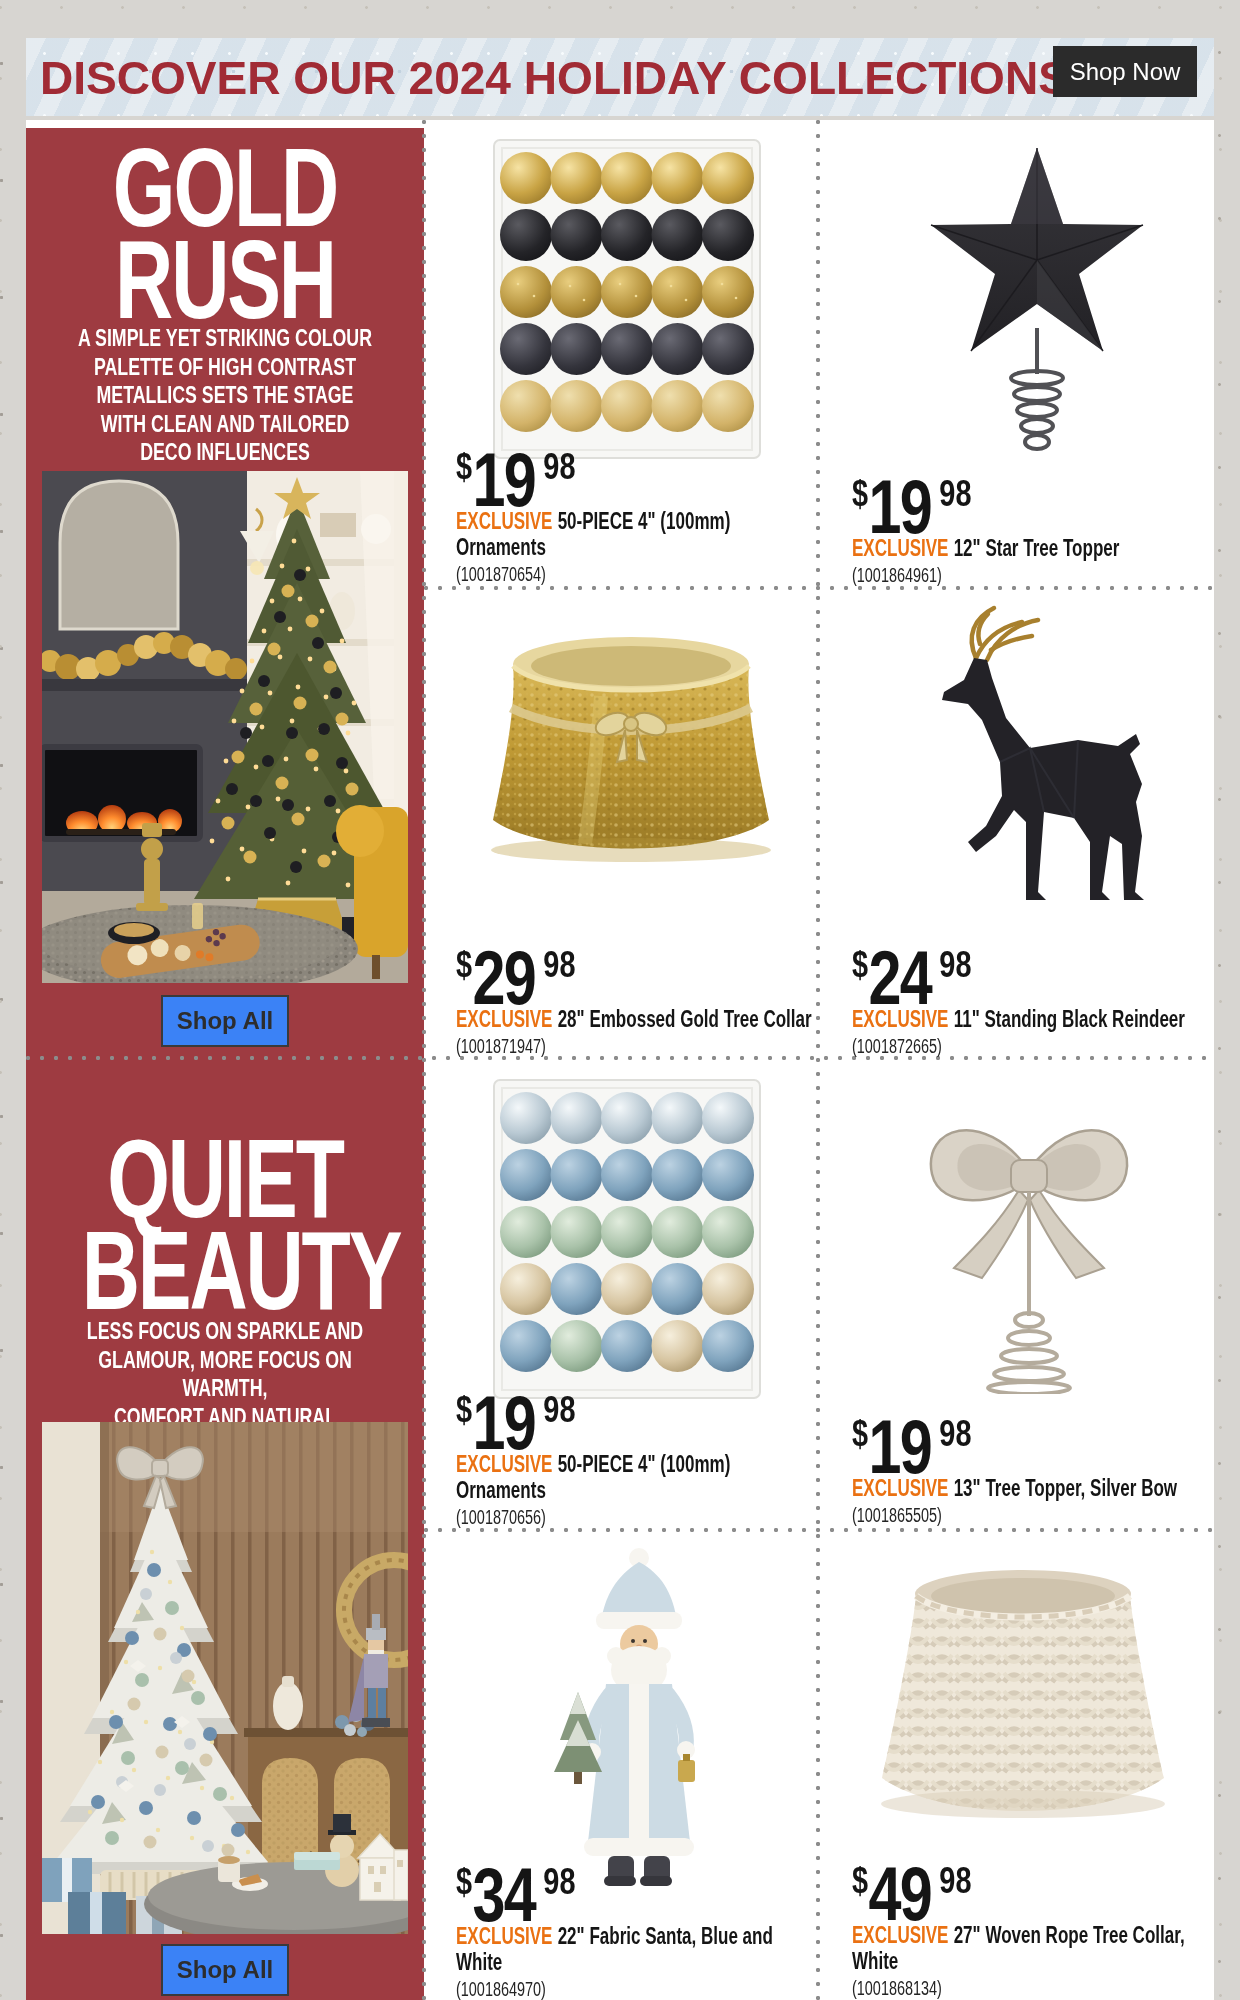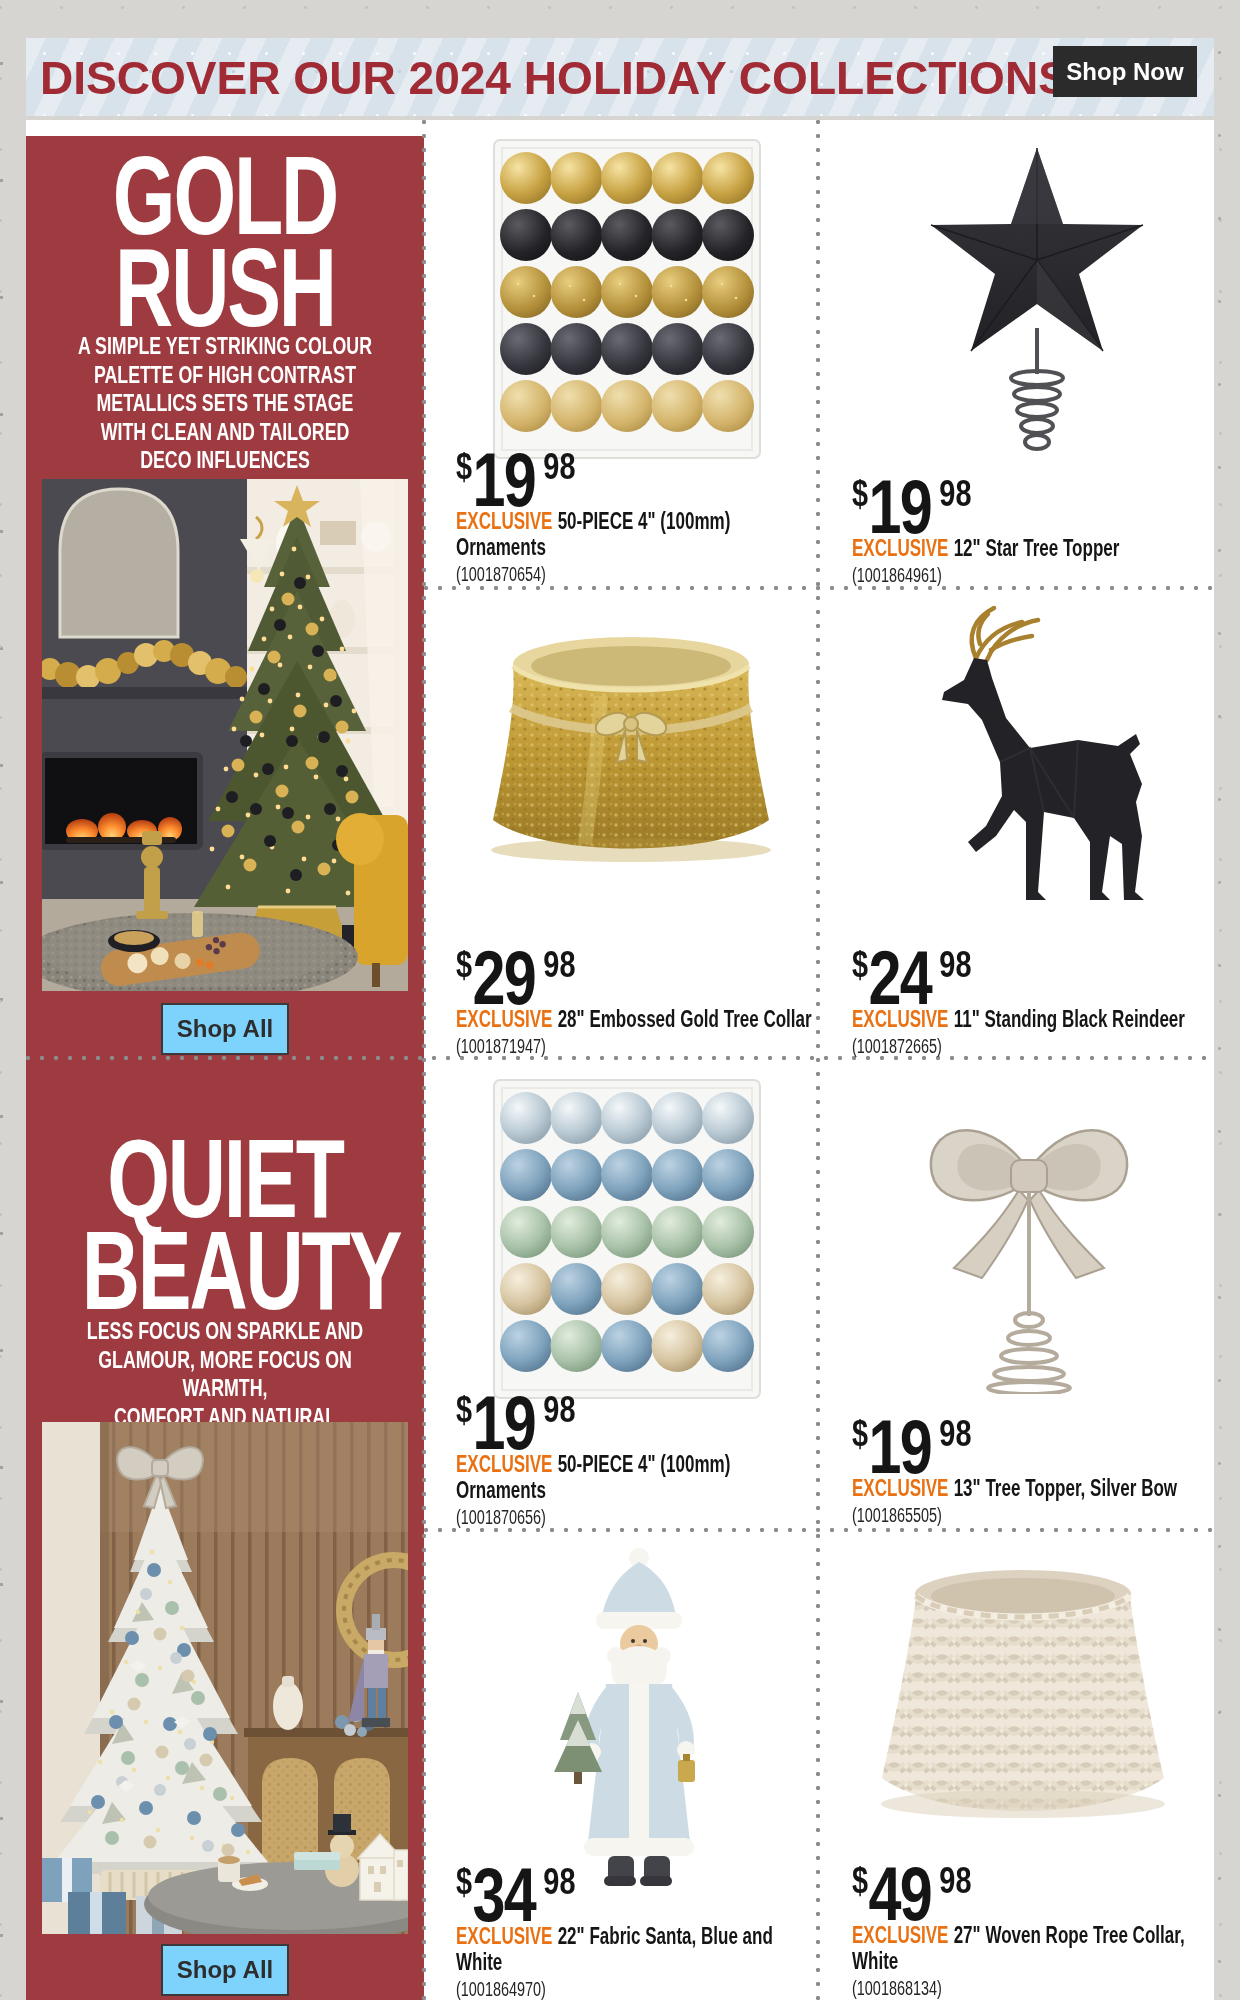--- a/index.html
+++ b/index.html
@@ -1,29 +1,29 @@
 <!DOCTYPE html>
 <html><head>
 <meta charset="utf-8">
 <style>
 *{box-sizing:border-box}
 html,body{margin:0;padding:0}
 body{width:1240px;height:2000px;position:relative;overflow:hidden;background:#d7d5d1;font-family:"Liberation Sans",sans-serif}
 .bg-speckle{position:absolute;inset:0;background-image:radial-gradient(#847d70 1.3px,transparent 1.8px),radial-gradient(#b5aea1 1.1px,transparent 1.5px),radial-gradient(#6e675c 1.5px,transparent 2px);background-size:97px 83px,61px 71px,143px 117px;background-position:7px 11px,31px 43px,73px 5px;opacity:.5}
 .banner{position:absolute;left:26px;top:38px;width:1188px;height:78px;background-image:radial-gradient(#f7fbfd 1.3px,transparent 1.8px),radial-gradient(#c3d2df 1.6px,transparent 2.1px),repeating-linear-gradient(115deg,rgba(255,255,255,.28) 0 18px,rgba(203,218,231,.28) 18px 40px);background-color:#dce5ec;background-size:37px 31px,83px 67px,auto}
 .banner-title{position:absolute;left:14px;top:50%;transform:translateY(-50%) scaleX(.98);transform-origin:left center;font-size:47px;font-weight:700;color:#a12b35;white-space:nowrap;letter-spacing:0}
-.btn-shopnow{position:absolute;left:1027px;top:8px;width:144px;height:51px;background:#2b2b2b;color:#fff;font-size:24px;font-weight:700;border:0;display:flex;align-items:center;justify-content:center;font-family:inherit;cursor:pointer}
+.btn-shopnow{position:absolute;left:1027px;top:8px;width:144px;height:51px;background:#2b2b2b;color:#fff;font-size:24px;font-weight:400;border:0;display:flex;align-items:center;justify-content:center;font-family:inherit;cursor:pointer}
 .content{position:absolute;left:26px;top:120px;width:1188px;height:1880px;background:#fff}
 .vline{position:absolute;top:0;width:4px;height:1880px;background-image:radial-gradient(circle at 2px 2px,#8c8c8c 0 1.9px,transparent 2.4px);background-size:4px 14px}
 .hline{position:absolute;height:4px;background-image:radial-gradient(circle at 2px 2px,#8c8c8c 0 1.9px,transparent 2.4px);background-size:14px 4px}
 .panel{position:absolute;left:0;width:398px;background:#9e3b41;color:#fff}
 .panel-title{position:absolute;left:0;width:100%;text-align:center;font-weight:700;font-size:112px;line-height:92px;letter-spacing:-3px;transform:scaleX(.72)}
 .panel-desc{position:absolute;left:0;width:100%;text-align:center;font-weight:700;font-size:24px;line-height:28.5px;transform:scaleX(.74)}
 .panel-photo{position:absolute;left:16px;width:366px;height:512px;overflow:hidden}
-.btn-shopall{position:absolute;left:50%;transform:translateX(-50%);width:128px;height:52px;background:#7dd3fc;border:2px solid #3a3a3a;color:#2d2d2d;font-size:24px;font-weight:700;display:flex;align-items:center;justify-content:center;font-family:inherit;cursor:pointer}
+.btn-shopall{position:absolute;left:50%;transform:translateX(-50%);width:128px;height:52px;background:#3b82f6;border:2px solid #3a3a3a;color:#2d2d2d;font-size:24px;font-weight:700;display:flex;align-items:center;justify-content:center;font-family:inherit;cursor:pointer}
 .cell{position:absolute;background:#fff}
 .pimg{position:absolute}
 .pinfo{position:absolute;left:30px}
 .price{position:relative;width:170px;height:58px;transform:scaleX(.78);transform-origin:left top;color:#151515;margin-bottom:5px}
 .price .cur{position:absolute;left:0;top:1px;font-size:37px;font-weight:700}
 .price .dollars{position:absolute;left:21px;top:-9px;font-size:76px;font-weight:700;letter-spacing:-2px}
 .price .cents{position:absolute;left:112px;top:1px;font-size:37px;font-weight:700}
 .pline{font-size:23px;font-weight:700;line-height:26px;white-space:nowrap;transform:scaleX(.74);transform-origin:left top;color:#151515}
 .pline:empty{display:none}
 .badge{color:#ea7112;margin-right:7px}
@@ -34,21 +34,21 @@
 
 <div class="bg-speckle"></div>
 
 <header class="banner">
   <div class="banner-title">DISCOVER OUR 2024 HOLIDAY COLLECTIONS</div>
   <button class="btn-shopnow">Shop Now</button>
 </header>
 
 <main class="content">
 
-  <section class="panel" style="top:16px;height:1156px">
+  <section class="panel" style="top:8px;height:1156px">
     <div class="panel-title" style="top:14px">
       <div>GOLD</div>
       <div>RUSH</div>
     </div>
     <div class="panel-desc" style="top:196px">
       <div>A SIMPLE YET STRIKING COLOUR</div>
       <div>PALETTE OF HIGH CONTRAST</div>
       <div>METALLICS SETS THE STAGE</div>
       <div>WITH CLEAN AND TAILORED</div>
       <div>DECO INFLUENCES</div>

